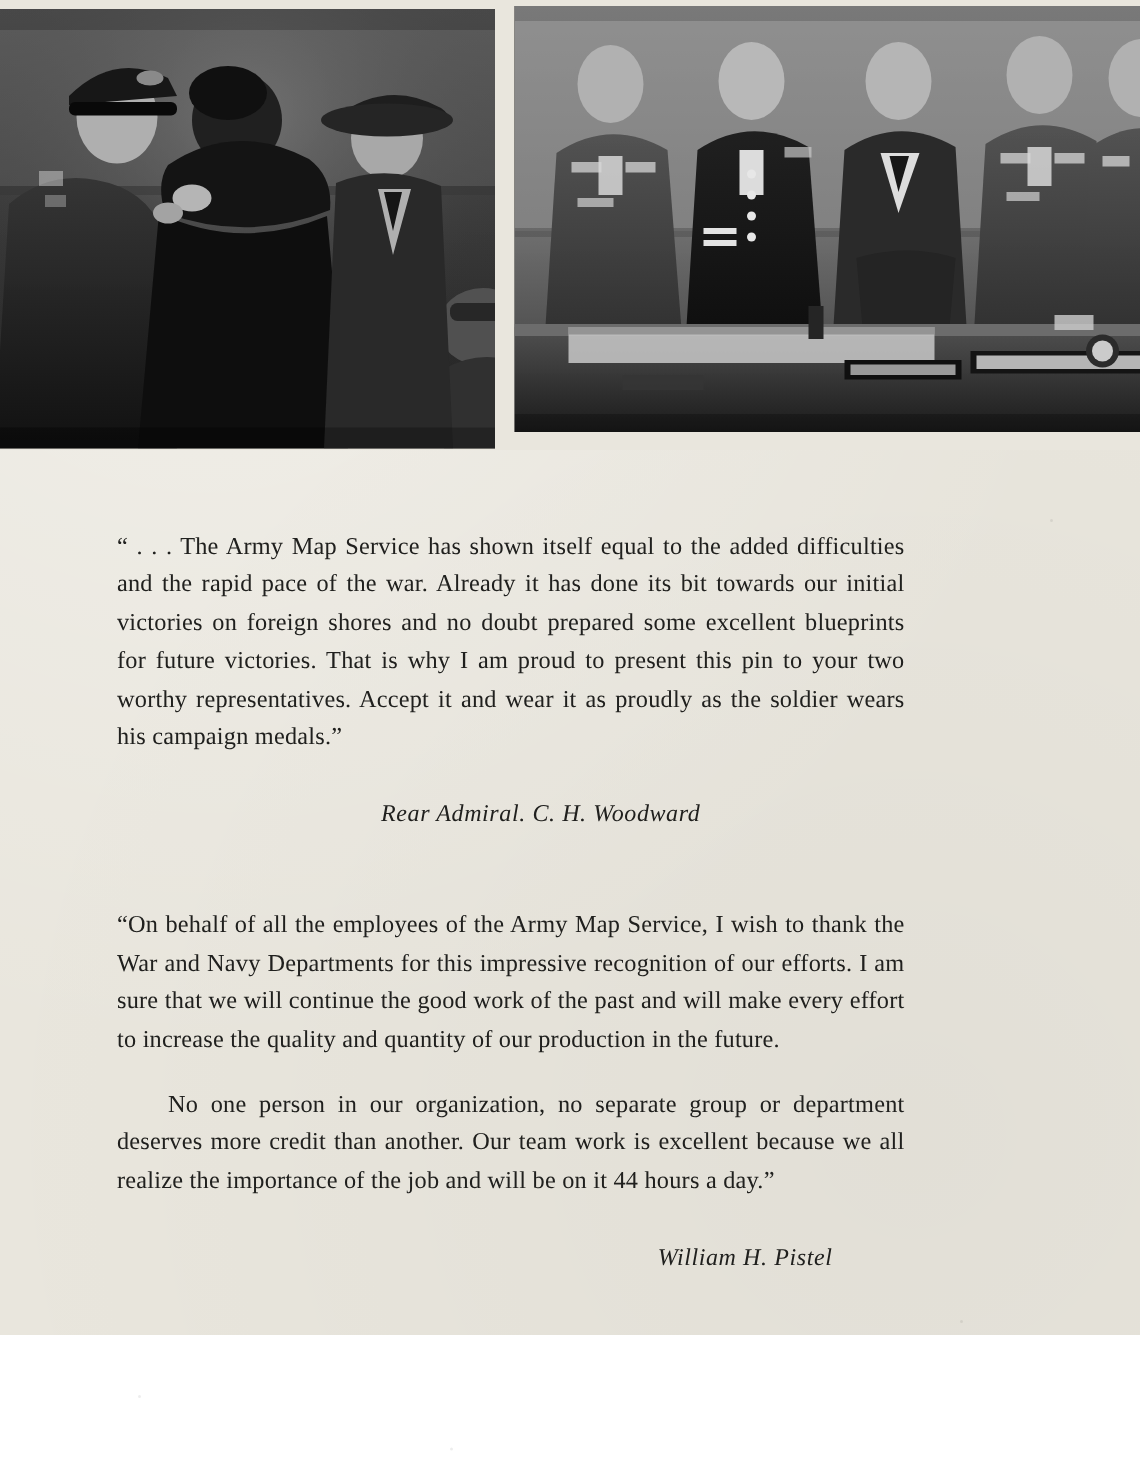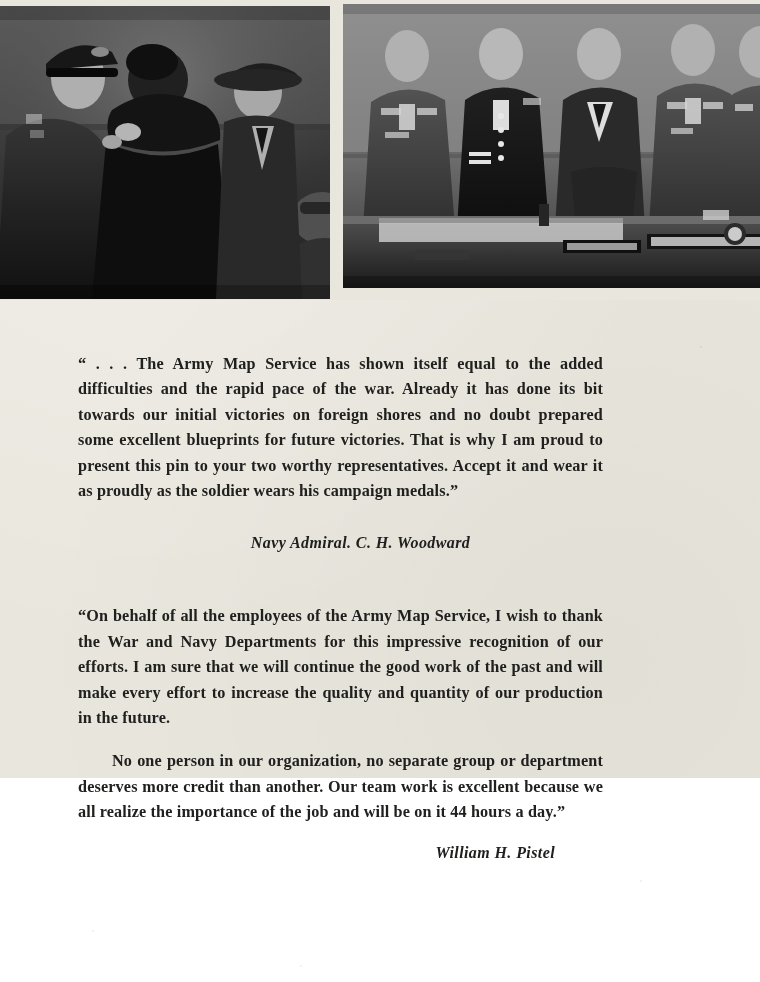--- a/index.html
+++ b/index.html
@@ -9,26 +9,25 @@
   }
   body {
     width: 760px;
     height: 982px;
     overflow: hidden;
     font-family: "Liberation Serif", serif;
   }
   .page {
     position: relative;
     width: 760px;
-    height: 778px;
+    height: 890px;
     background: #e9e6dd;
     background-image:
       radial-gradient(circle at 18% 12%, rgba(255,255,255,0.35), rgba(255,255,255,0) 60%),
       radial-gradient(circle at 80% 85%, rgba(0,0,0,0.03), rgba(0,0,0,0) 65%);
-    font-weight: bold;
   }
 
   
   .photo-band {
     position: absolute;
     top: 0;
     left: 0;
     width: 760px;
     height: 300px;
     background: #e9e6dd;
@@ -74,21 +73,21 @@
   .gap-2 { height: 30px; }
   .gap-3 { height: 22px; }
 
   .attrib {
     font-style: italic;
     font-size: 16px;
     color: #20201e;
     letter-spacing: 0.4px;
   }
   .attrib-center { text-align: center; padding-left: 40px; }
-  .attrib-right  { text-align: right; padding-right: 48px; }
+  .attrib-right  { text-align: right; padding-right: 48px; margin-top: 12px; }
 
   
   .speckle {
     position: absolute;
     background: rgba(0,0,0,0.07);
     border-radius: 50%;
     width: 2px; height: 2px;
   }
 </style>
 </head>
@@ -238,21 +237,21 @@
       </svg>
     </div>
   </div>
 
   <div class="text-col">
 
     <p class="para">“ . . . The Army Map Service has shown itself equal to the added difficulties and the rapid pace of the war.   Already it has done its bit towards our initial victories on foreign shores and no doubt prepared some excellent blueprints for future victories.  That is why I am proud to present this pin to your two worthy representatives.  Accept it and wear it as proudly as the soldier wears his campaign medals.”</p>
 
     <div class="gap-2"></div>
 
-    <div class="attrib attrib-center">Navy Admiral. C. H. Woodward</div>
+    <div class="attrib attrib-center">Rear Admiral. C. H. Woodward</div>
 
     <div class="gap-2"></div>
     <div class="gap-3"></div>
 
     <p class="para">“On behalf of all the employees of the Army Map Service, I wish to thank the War and Navy Departments for this impressive recognition of our efforts.   I am sure that we will continue the good work of the past and will make every effort to increase the quality and quantity of our production in the future.</p>
 
     <div class="gap-1"></div>
 
     <p class="para indent">No one person in our organization, no separate group or department deserves more credit than another. Our team work is excellent because we all realize the importance of the job and will be on  it 44 hours a day.”</p>
 

